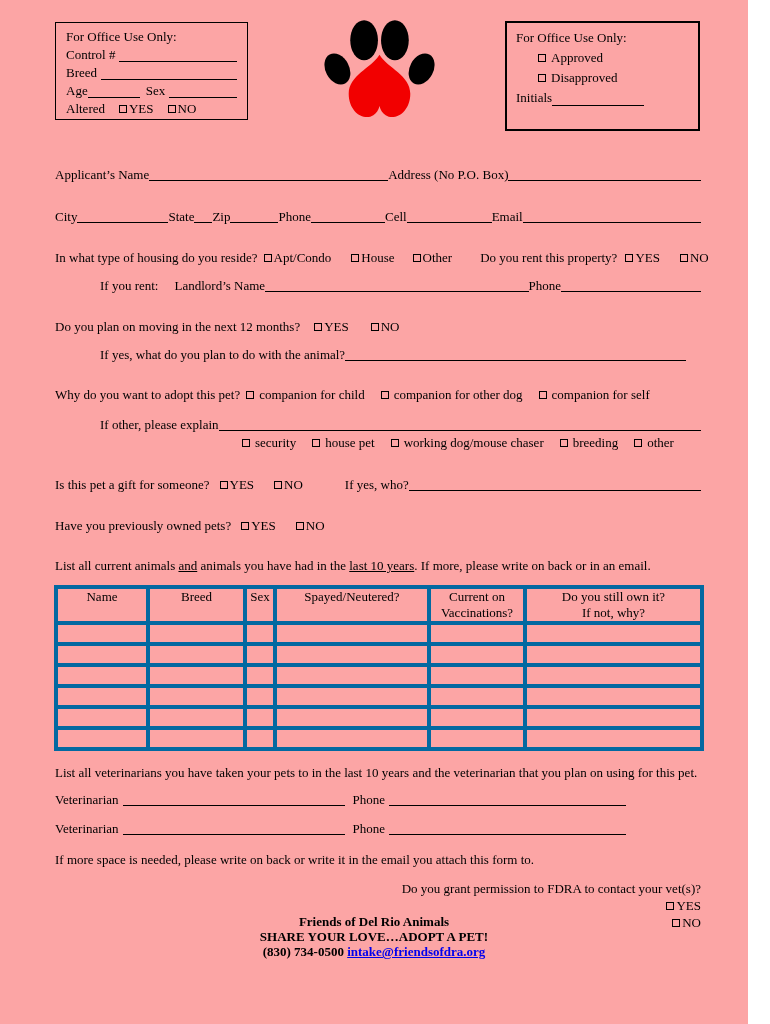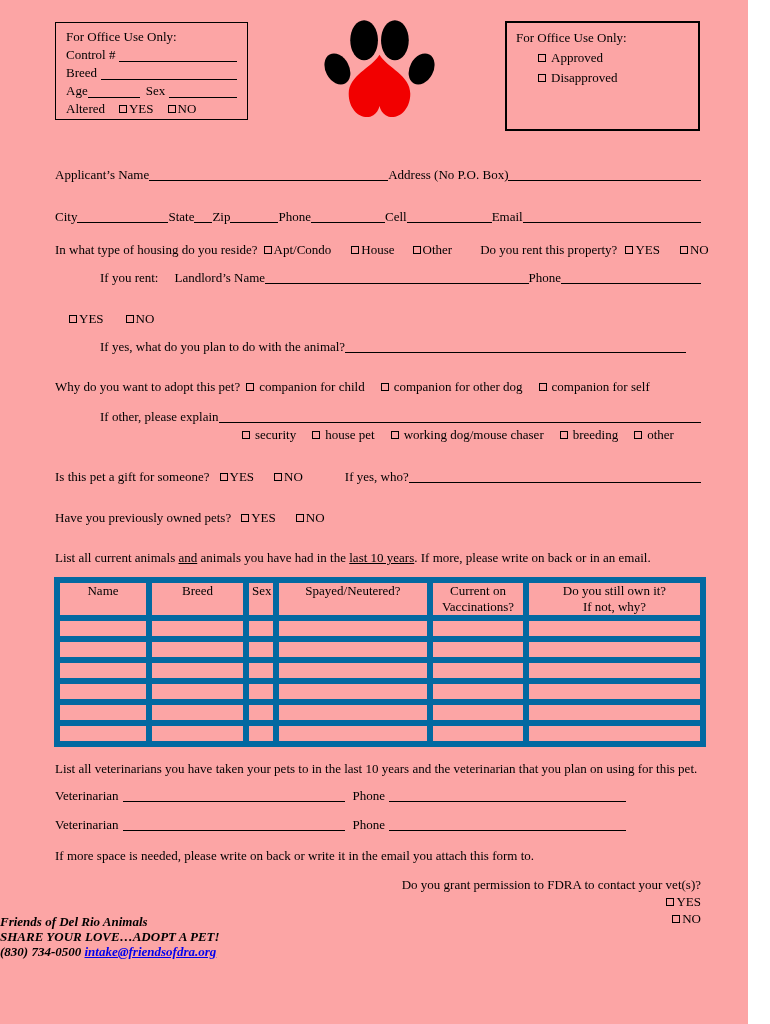--- a/index.html
+++ b/index.html
@@ -26,45 +26,45 @@
   .office-right .indent { margin-left:22px; }
 
   .paw-logo { position:absolute; left:322px; top:10px; }
 
   .form-title { position:absolute; top:127px; left:0; width:100%; text-align:center;
                 font-weight:bold; font-size:15px; text-decoration:underline; }
 
   .content { position:absolute; left:55px; top:166px; width:646px; }
 
   .r-city    { margin-top:25px; }
-  .r-housing { margin-top:16px; }
+  .r-housing { margin-top:24px; }
   .r-landlord{ margin-top:11px; margin-left:45px; }
   .r-moving  { margin-top:24px; }
   .r-ifyes   { margin-top:11px; margin-left:45px; }
   .r-why1    { margin-top:23px; }
   .r-why2    { margin-top:1px;  margin-left:187px; }
   .r-ifother { margin-top:13px; margin-left:45px; }
   .r-gift    { margin-top:25px;justify-content:space-between; }
   .r-owned   { margin-top:24px; }
   .r-list    { margin-top:23px; display:block; }
   .r-vetintro{ margin-top:13px; display:block; }
   .r-vet1    { margin-top:10px; }
   .r-vet2    { margin-top:12px; }
   .r-space   { margin-top:14px; display:block; }
   .r-perm    { margin-top:12px;flex-direction:column; }
 
   .ul { text-decoration:underline; }
 
   
   table.animals { border-collapse:collapse; width:646px; margin-top:11px; margin-left:-1px; table-layout:fixed; }
-  table.animals th, table.animals td { border:6px solid #0369a1; padding:0 3px; font-weight:normal; text-align:center; vertical-align:top; line-height:16px; }
+  table.animals th, table.animals td { border:4px solid #0369a1; padding:0 3px; font-weight:normal; text-align:center; vertical-align:top; line-height:16px; }
   table.animals th { height:33px; }
   table.animals td { height:21px; }
 
-  .footer { position:absolute; top:914px; left:0; width:100%; font-weight:bold; line-height:15px;font-style:italic; }
+  .footer { position:absolute; top:914px; left:0; width:100%; text-align:center; font-weight:bold; line-height:15px; }
   .footer a { font-weight:bold; text-decoration:underline; cursor:pointer; }
 
   .ml4{margin-left:4px}.ml6{margin-left:6px}.ml8{margin-left:8px}.ml10{margin-left:10px}
   .ml14{margin-left:14px}.ml16{margin-left:16px}.ml18{margin-left:18px}.ml20{margin-left:20px}
   .ml22{margin-left:22px}.ml28{margin-left:28px}.ml42{margin-left:42px}
 </style>
 </head>
 <body>
 
 <div class="page">
@@ -118,20 +118,24 @@
       <span class="cb sp">
         <span class="box"></span>
         <span>Approved</span>
       </span>
     </div>
     <div class="row indent">
       <span class="cb sp">
         <span class="box"></span>
         <span>Disapproved</span>
       </span>
+    </div>
+    <div class="row">
+      <span>Initials</span>
+      <span class="bl" style="width:92px"></span>
     </div>
   </div>
 
 
   <div class="content">
 
     <div class="row">
       <span>Applicant’s Name</span>
       <span class="bl" style="width:239px"></span>
       <span>Address (No P.O. Box)</span>
@@ -180,20 +184,21 @@
 
     <div class="row r-landlord">
       <span>If you rent:</span>
       <span class="ml16">Landlord’s Name</span>
       <span class="bl grow"></span>
       <span>Phone</span>
       <span class="bl" style="width:140px"></span>
     </div>
 
     <div class="row r-moving">
+      <span>Do you plan on moving in the next 12 months?</span>
       <span class="cb ml14">
         <span class="box"></span>
         <span>YES</span>
       </span>
       <span class="cb ml22">
         <span class="box"></span>
         <span>NO</span>
       </span>
     </div>
 

